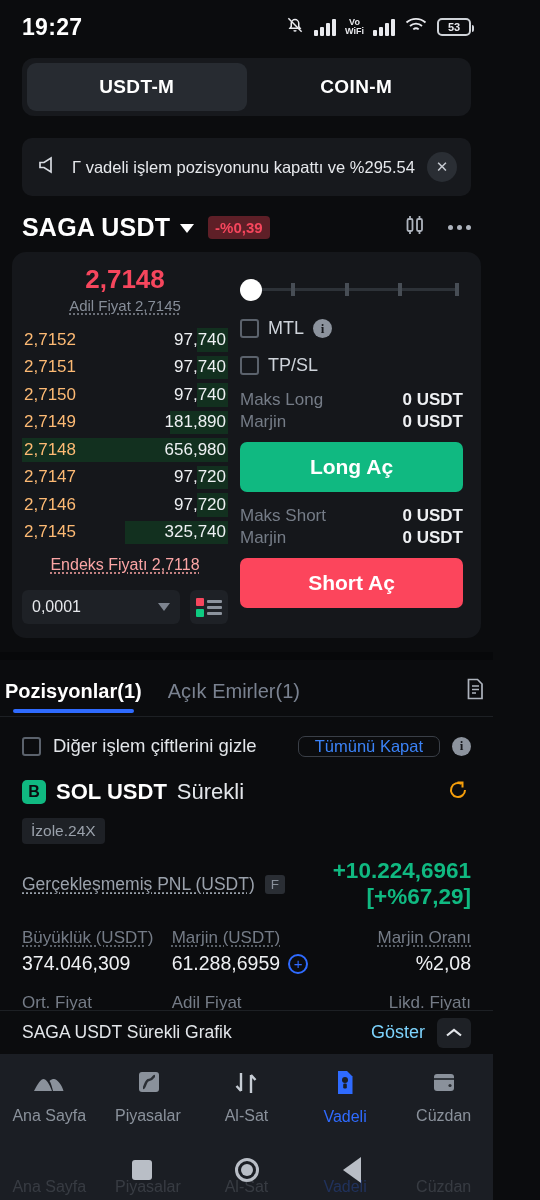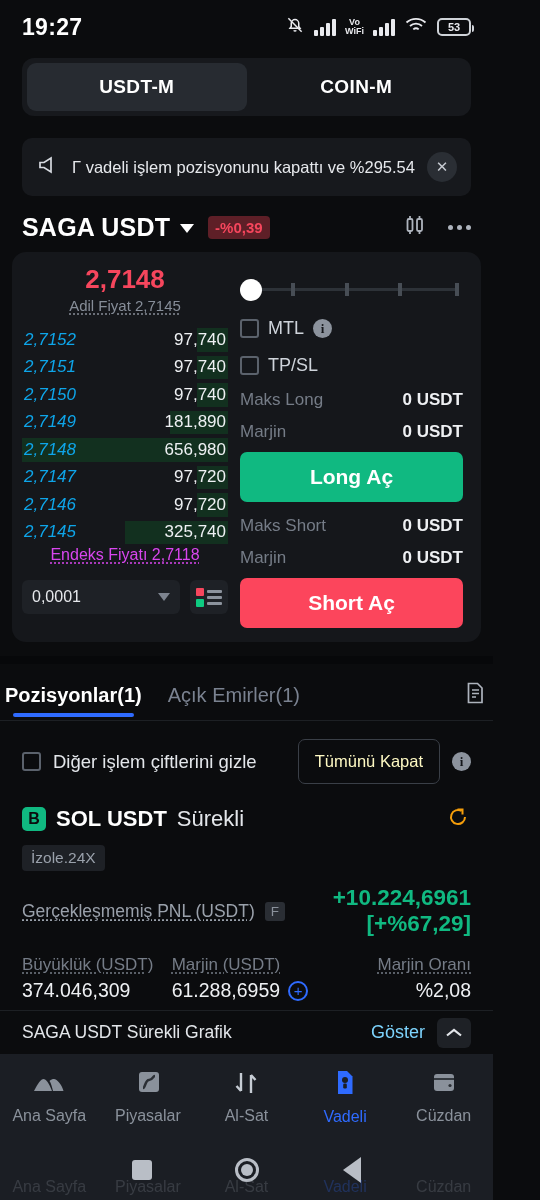--- a/index.html
+++ b/index.html
@@ -82,24 +82,24 @@
   .book { width: 216px; flex: 0 0 216px; padding-left: 10px; }
   .last-price { text-align: center; }
   .last-price .p { font-size: 26px; font-weight: 700; color: #f6465d; }
   .last-price .fair { font-size: 15px; color: #868d98; margin-top: 2px; text-decoration: underline; text-decoration-style: dotted; text-underline-offset: 3px; }
   .rows { margin-top: 12px; }
   .row {
     position: relative; height: 27.5px; display: flex; align-items: center;
     font-size: 17px; padding: 0 2px;
   }
   .row .bar { position: absolute; right: 0; top: 2px; bottom: 2px; background: #12301f; }
-  .row .px { position: relative; color: #0ea5e9; z-index: 1; width: 50%; font-style: italic; }
+  .row .px { position: relative; color: #fdba74; z-index: 1; width: 50%; }
   .row .amt { position: relative; color: #eef0f3; z-index: 1; flex: 1; text-align: right; }
   .index-price {
-    text-align: center; font-size: 16px; color: #d946ef;
+    margin-top: 10px; text-align: center; font-size: 16px; color: #fca5a5;
     text-decoration: underline; text-decoration-style: dotted; text-underline-offset: 3px;
   }
   .tick-row { display: flex; align-items: center; gap: 10px; margin-top: 16px; }
   .tick-select {
     flex: 1; height: 34px; background: #1e2126; border-radius: 6px;
     display: flex; align-items: center; justify-content: space-between;
     padding: 0 10px; font-size: 16px; color: #e6e8ec;
   }
   .tick-select .cd { width: 0; height: 0; border-left: 6px solid transparent; border-right: 6px solid transparent; border-top: 8px solid #7d848f; }
   .depth-toggle {
@@ -122,21 +122,21 @@
   .chk { width: 19px; height: 19px; border: 2px solid #5b626c; border-radius: 3px; }
   .chk-label { font-size: 18px; color: #cfd4db; }
   .info-i {
     width: 19px; height: 19px; border-radius: 50%; background: #8c939d; color: #15171b;
     font-size: 13px; font-weight: 700; display: flex; align-items: center; justify-content: center;
     font-family: "Liberation Serif", serif;
   }
   .kv { display: flex; justify-content: space-between; align-items: baseline; margin-top: 14px; }
   .kv .k { font-size: 17px; color: #757c87; }
   .kv .v { font-size: 17px; color: #eef0f3; font-weight: 700; }
-  .kv.tight { margin-top: 12px; gap: 31px; }
+  .kv.tight { margin-top: 2px; gap: 31px; }
   .btn-long, .btn-short {
     margin-top: 10px; height: 50px; border-radius: 7px; display: flex;
     align-items: center; justify-content: center; font-size: 21px; font-weight: 700; color: #fff;
   }
   .btn-long { background: #10b981; }
   .btn-short { background: #fc455c; }
 
   
   .thick-div { height: 8px; background: #07080a; margin-top: 14px; }
 
@@ -148,22 +148,22 @@
     content: ""; position: absolute; left: 8px; right: 8px; bottom: 0; height: 4px;
     background: #2f6bff; border-radius: 2px;
   }
   .pos-tabs .spacer { flex: 1; }
   .hairline { height: 1px; background: #1d2024; }
 
   .hide-row { display: flex; align-items: center; padding: 18px 22px 0; gap: 12px; }
   .hide-row .chk-label { font-size: 18.5px; color: #e3e6ea; }
   .hide-row .spacer { flex: 1; }
   .btn-outline {
-    border: 1px solid #3a3f47; border-radius: 7px; padding: 12px 16px;
-    font-size: 16.5px; color: #fef9c3;
+    border: 1px solid #3a3f47; border-radius: 7px; padding: 0 16px;
+    font-size: 16.5px; color: #3b82f6;
   }
 
   
   .pos-card { padding: 20px 22px 0; }
   .pos-title { display: flex; align-items: center; gap: 10px; }
   .badge-b {
     width: 24px; height: 24px; border-radius: 5px; background: #10b981; color: #0b0c0e;
     font-size: 16px; font-weight: 700; display: flex; align-items: center; justify-content: center;
   }
   .pos-sym { font-size: 22px; font-weight: 700; color: #fff; }

